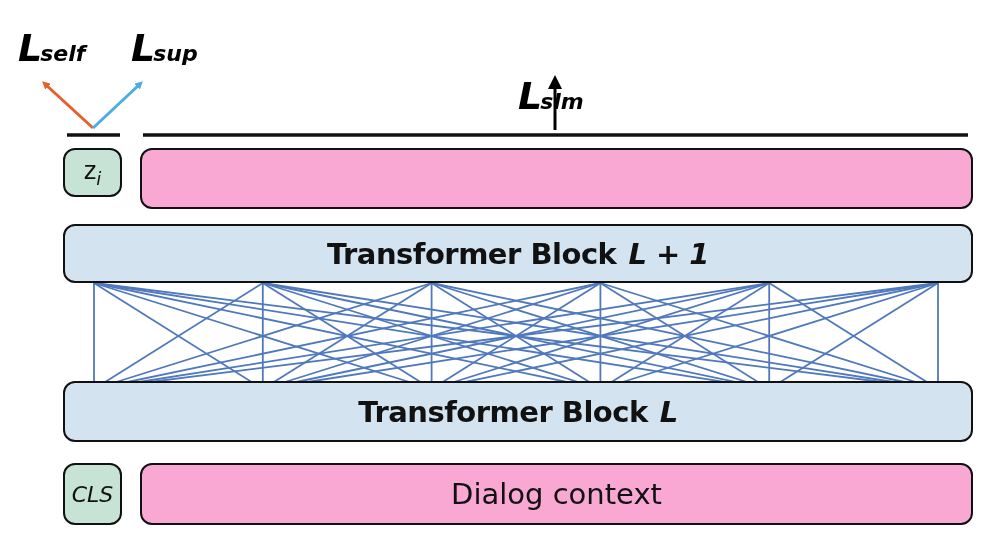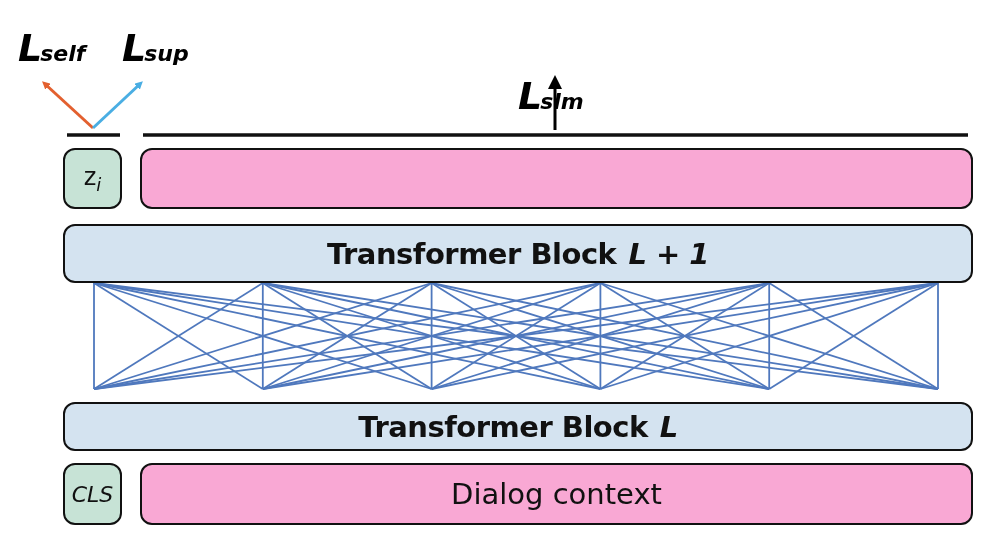--- a/index.html
+++ b/index.html
@@ -20,21 +20,21 @@
     .loss .big { font-size: 38px; letter-spacing: -2px; }
     .loss .sub { font-size: 22px; }
     svg.overlay { position: absolute; left: 0; top: 0; }
   </style>
 </head>
 <body>
 
 <div class="loss" style="left:18px; top:26px;">
   <span class="big">L</span><span class="sub">self</span>
 </div>
-<div class="loss" style="left:122px; top:26px;">
+<div class="loss" style="left:131px; top:26px;">
   <span class="big">L</span><span class="sub">sup</span>
 </div>
 <div class="loss" style="left:518px; top:26px;margin-top:48px;">
   <span class="big">L</span><span class="sub">slm</span>
 </div>
 
 <svg class="overlay" width="995" height="553">
   <defs>
     <marker id="ah-red" markerWidth="8" markerHeight="8" refX="4" refY="4" orient="auto" markerUnits="userSpaceOnUse">
       <path d="M0,0 L8,4 L0,8 Z" fill="#e3602f"></path>
@@ -84,32 +84,32 @@
       <line x1="938" y1="389" x2="769.2" y2="283" stroke="#4f78bd" stroke-width="1.8"></line>
       <line x1="94" y1="389" x2="938" y2="283" stroke="#4f78bd" stroke-width="1.8"></line>
       <line x1="262.8" y1="389" x2="938" y2="283" stroke="#4f78bd" stroke-width="1.8"></line>
       <line x1="431.6" y1="389" x2="938" y2="283" stroke="#4f78bd" stroke-width="1.8"></line>
       <line x1="600.4" y1="389" x2="938" y2="283" stroke="#4f78bd" stroke-width="1.8"></line>
       <line x1="769.2" y1="389" x2="938" y2="283" stroke="#4f78bd" stroke-width="1.8"></line>
       <line x1="938" y1="389" x2="938" y2="283" stroke="#4f78bd" stroke-width="1.8"></line>
     </g>
 </svg>
 
-<div class="box green" style="left:63px; top:148px; width:59px; height:61px;">
+<div class="box green" style="left:63px; top:148px; width:59px; height:49px;">
   <span class="small-label" style="font-style:normal; font-size:24px;"><span>z</span><sub style="font-style:italic; font-size:18px;">i</sub></span>
 </div>
 <div class="box yellow" style="left:140px; top:148px; width:833px; height:61px;">
   <span></span>
 </div>
 
 <div class="box blue" style="left:63px; top:224px; width:910px; height:59px;">
   <span class="tb-label"><span>Transformer Block</span><span class="it">L + 1</span></span>
 </div>
 
-<div class="box blue" style="left:63px; top:402px; width:910px; height:49px;">
+<div class="box blue" style="left:63px; top:381px; width:910px; height:61px;">
   <span class="tb-label"><span>Transformer Block</span><span class="it">L</span></span>
 </div>
 
 <div class="box green" style="left:63px; top:463px; width:59px; height:62px;">
   <span class="small-label">CLS</span>
 </div>
 <div class="box yellow" style="left:140px; top:463px; width:833px; height:62px;">
   <span class="dialog-label">Dialog context</span>
 </div>
 

